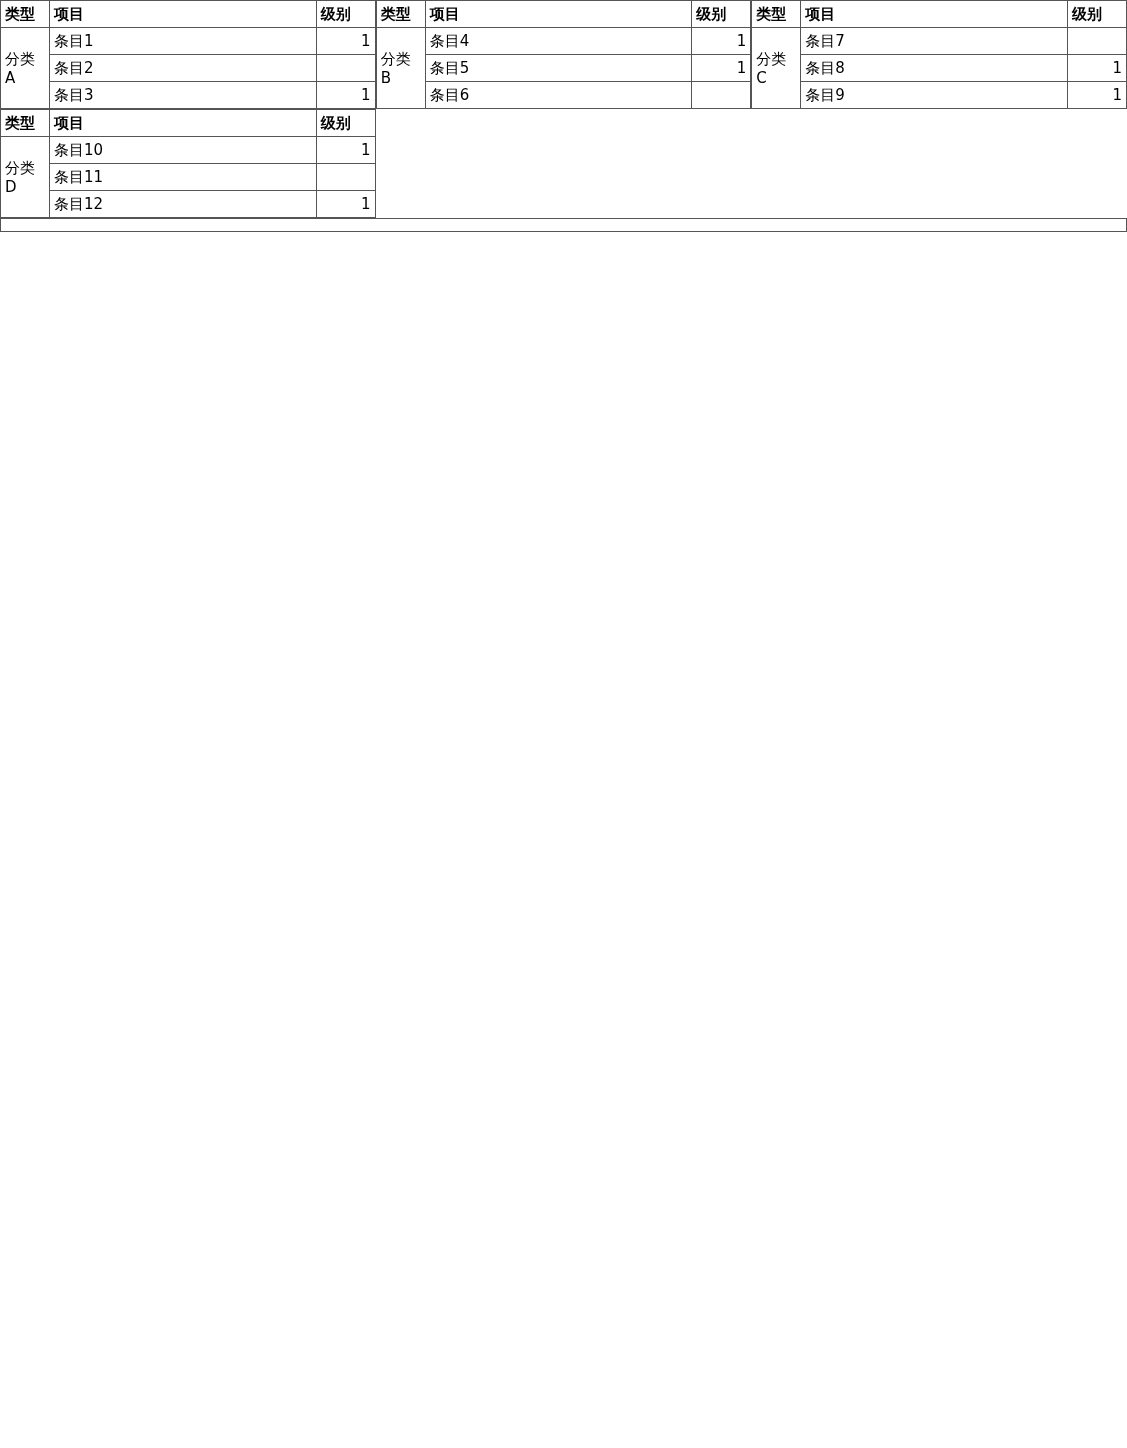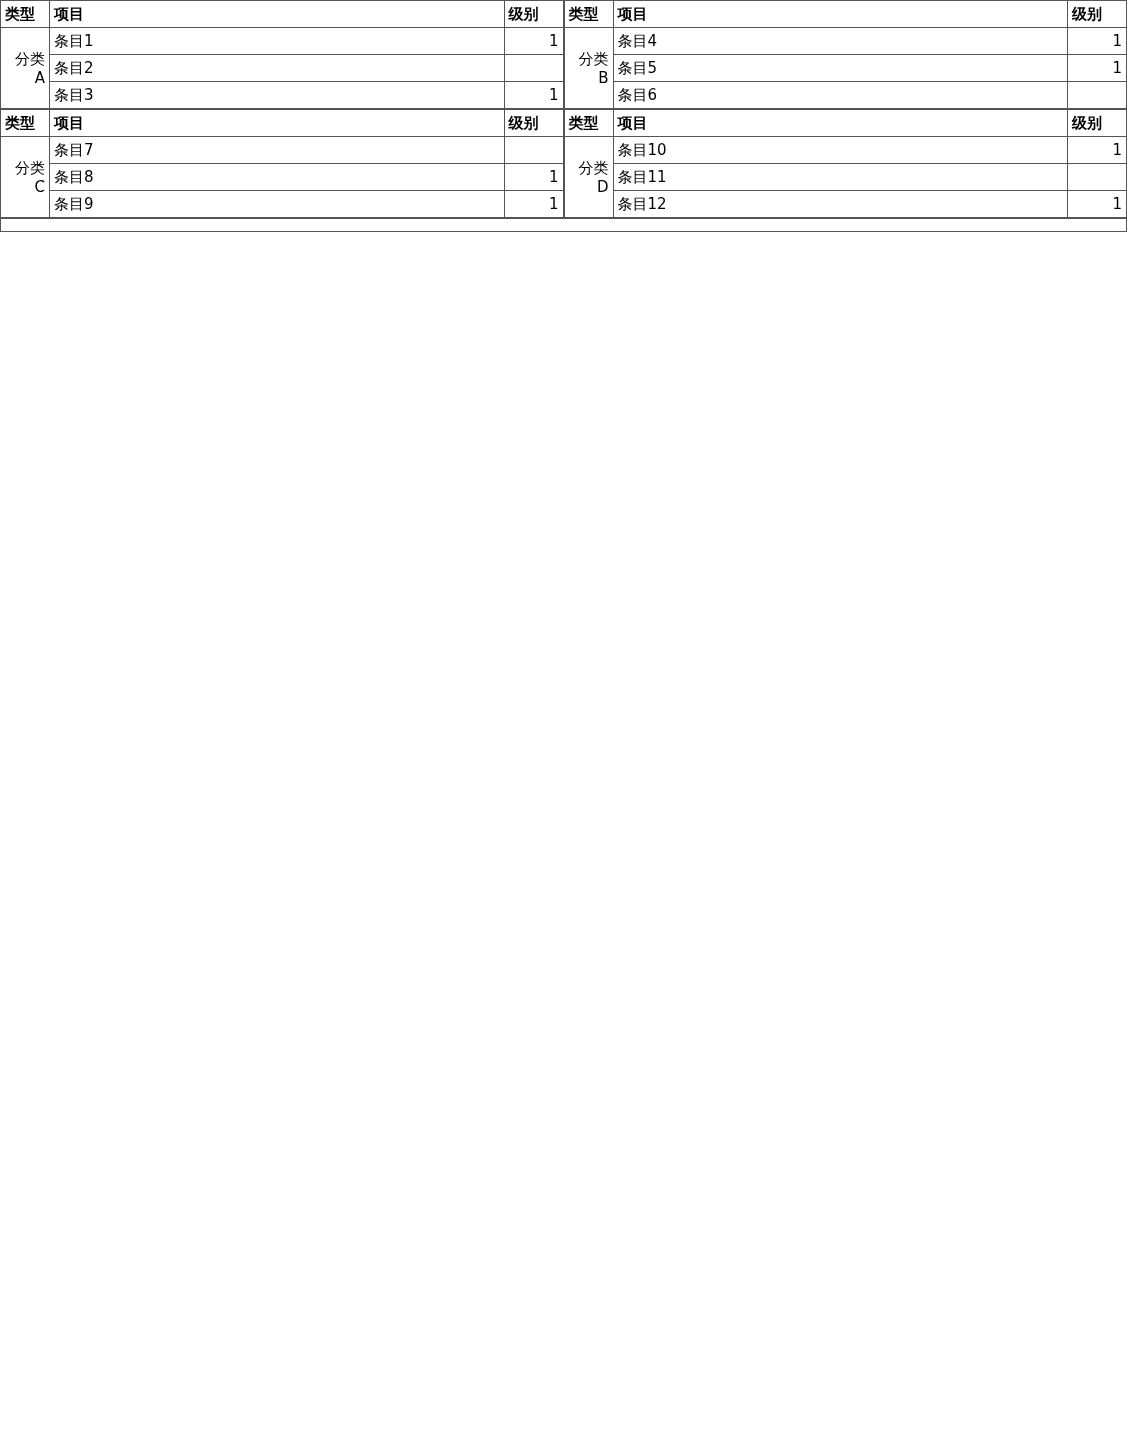--- a/index.html
+++ b/index.html
@@ -1,20 +1,20 @@
 <!DOCTYPE html>
 <html><head>
 <meta charset="utf-8">
 <style>
   body { margin:0; font-family:"DejaVu Sans", sans-serif; background:#fff; }
-  .sheet { display:grid; grid-template-columns:repeat(2, 1fr); width:1127px; }
+  .sheet { display:grid; grid-template-columns:repeat(3, 1fr); width:1127px; }
   table { border-collapse:collapse; width:100%; font-size:15px; }
   td, th { border:1px solid #555; padding:2px 4px; height:22px; }
   th { font-weight:bold; text-align:left; }
-  .cat { width:40px; vertical-align:middle;text-align:right; }
+  .cat { width:40px; vertical-align:middle; }
   .lvl { width:50px; text-align:right; }
   .legend { border:1px solid #555; padding:6px; font-size:14px; grid-column:1 / span 2; }
 </style>
 </head>
 <body>
 
 <div class="sheet">
     <table>
       <tbody>
         <tr>

